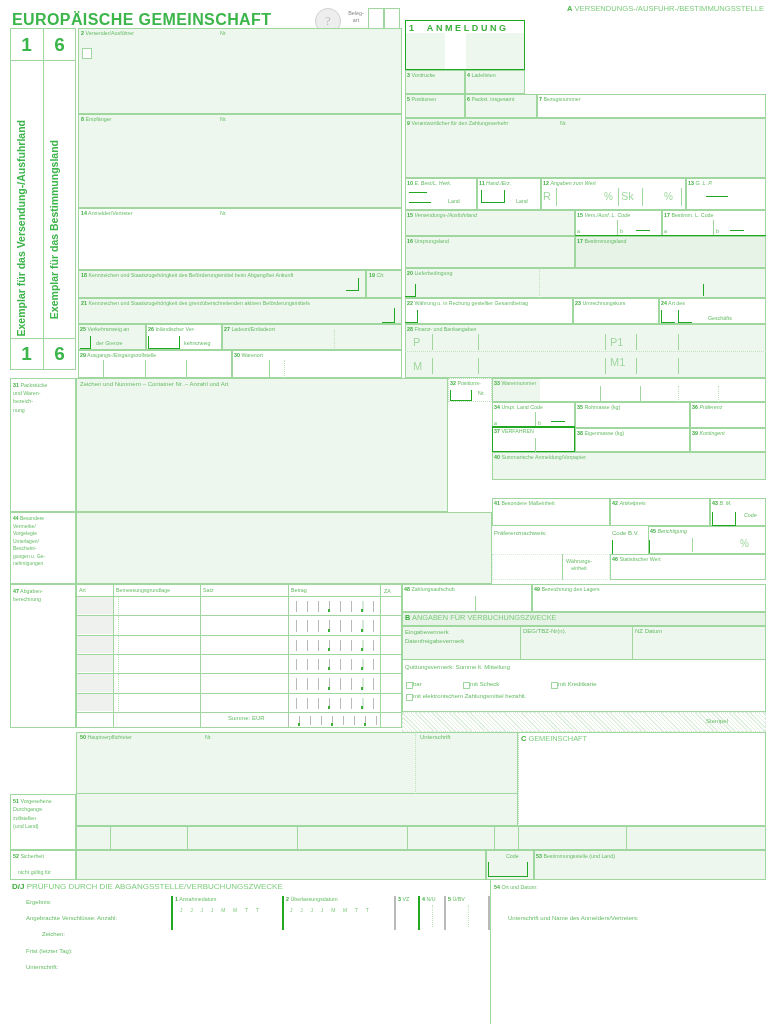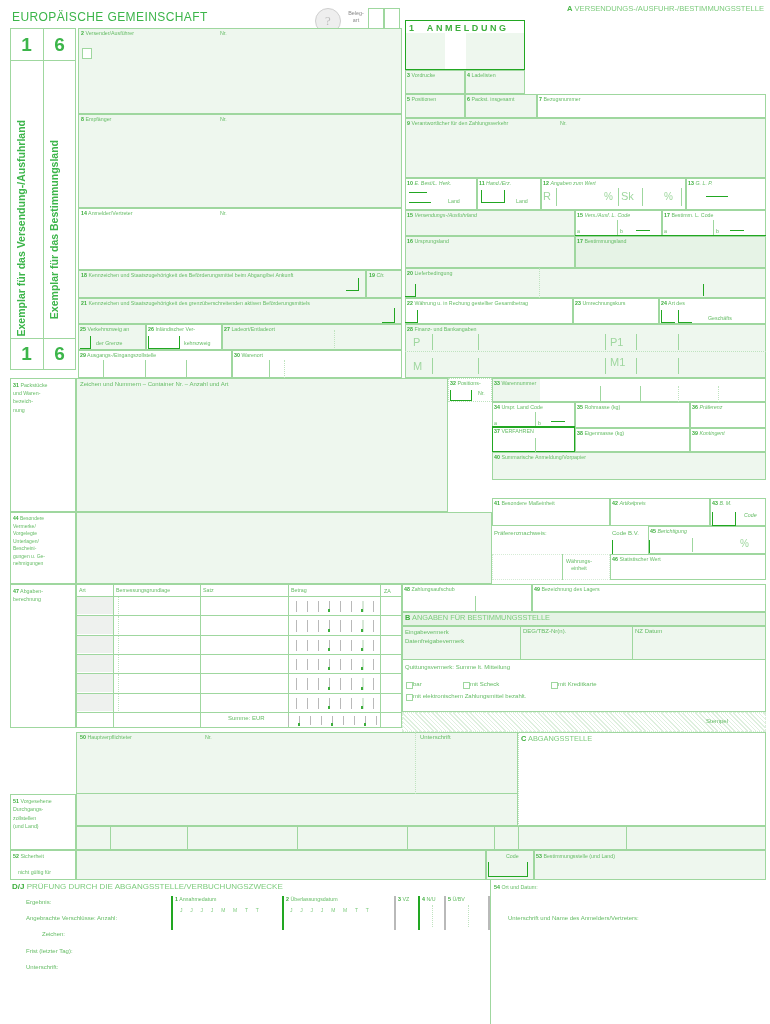--- a/index.html
+++ b/index.html
@@ -21,21 +21,21 @@
   .vr{border-left:1px solid #9fd79f;position:absolute;}
   .hrD{border-top:1px dotted #bfe3bf;position:absolute;}
   .vrD{border-left:1px dotted #bfe3bf;position:absolute;}
   .thick{border:1.4px solid #22a722;}
   .gbar{position:absolute;background:#22a722;}
   
   .corner{position:absolute;border-left:1.5px solid #22a722;border-bottom:1.5px solid #22a722;}
   .dash{position:absolute;border-top:1.6px solid #22a722;}
 
   
-  #title{left:12px;top:10px;font-size:12px;font-weight:normal;color:#3cb54a;letter-spacing:.4px;}
+  #title{left:12px;top:10px;font-size:16px;font-weight:bold;color:#3cb54a;letter-spacing:.4px;}
   #hdrA{right:6px;top:4px;font-size:7.6px;color:#7ccb7c;}
   #hdrA b{color:#4cb84c;}
   .emblem{position:absolute;left:315px;top:8px;width:24px;height:24px;border-radius:50%;
           background:#eeeeee;border:1px solid #cfcfcf;color:#bdbdbd;font-size:13px;
           text-align:center;line-height:24px;font-family:"Liberation Serif",serif;}
   #belegart{left:345px;top:10px;font-size:5.4px;color:#8a8a8a;text-align:center;width:22px;
             white-space:normal;line-height:1.35;}
 
   
   .numbig{position:absolute;font-size:19px;font-weight:bold;color:#3cb54a;
@@ -421,21 +421,21 @@
   <div class="lbl" style="left:228px;top:715px;font-size:6px;">Summe: EUR</div>
 
   <div class="bx" style="left:402px;top:584px;width:130px;height:28px;"></div>
   <div class="bx" style="left:532px;top:584px;width:234px;height:28px;"></div>
   <div class="lbl" style="left:404px;top:586px;"><span class="n">48</span> <span>Zahlungsaufschub</span></div>
   <div class="lbl" style="left:534px;top:586px;"><span class="n">49</span> <span>Bezeichnung des Lagers</span></div>
   <div class="vr" style="left:475px;top:596px;height:16px;"></div>
 
   <div class="bx fill2" style="left:402px;top:612px;width:364px;height:14px;"></div>
   <div class="sec" style="left:405px;top:613px;">
-    <b>B</b> <span>ANGABEN FÜR BESTIMMUNGSSTELLE</span>
+    <b>B</b> <span>ANGABEN FÜR VERBUCHUNGSZWECKE</span>
   </div>
   <div class="bx fill" style="left:402px;top:626px;width:364px;height:34px;"></div>
   <div class="vr" style="left:520px;top:626px;height:34px;"></div>
   <div class="vr" style="left:632px;top:626px;height:34px;"></div>
   <div class="lbl" style="left:405px;top:628px;font-size:6px;line-height:1.5;white-space:pre;">Eingabevermerk
 Datenfreigabevermerk</div>
   <div class="lbl" style="left:523px;top:628px;font-size:6px;">DEG/TBZ-Nr(n).</div>
   <div class="lbl" style="left:635px;top:628px;font-size:6px;">NZ Datum</div>
 
   <div class="bx" style="left:402px;top:660px;width:364px;height:52px;border-top:none;"></div>
@@ -454,21 +454,21 @@
   <div class="bx fill" style="left:76px;top:732px;width:442px;height:62px;"></div>
   <div class="lbl" style="left:80px;top:734px;"><span class="n">50</span> <span>Hauptverpflichteter</span></div>
   <div class="lbl" style="left:205px;top:734px;">Nr.</div>
   <div class="lbl" style="left:80px;top:799px;font-size:6px;">vertreten durch</div>
   <div class="lbl" style="left:80px;top:810px;font-size:6px;">Ort und Datum</div>
   <div class="lbl" style="left:420px;top:734px;font-size:6px;">Unterschrift</div>
   <div class="vrD" style="left:415px;top:732px;height:94px;"></div>
 
   <div class="bx" style="left:518px;top:732px;width:248px;height:94px;border-left:1px dotted #bfe3bf;"></div>
   <div class="sec" style="left:521px;top:734px;">
-    <b>C</b> <span>ABGANGSSTELLE</span>
+    <b>C</b> <span>GEMEINSCHAFT</span>
   </div>
 
   <div class="bx" style="left:10px;top:794px;width:66px;height:56px;"></div>
   <div class="lbl" style="left:13px;top:797px;line-height:1.6;white-space:pre;"><span class="n">51</span> <span>Vorgesehene
 Durchgangs-
 zollstellen
 (und Land)</span></div>
   <div class="bx fill" style="left:76px;top:794px;width:442px;height:32px;border-top:none;"></div>
   <div class="hrD" style="left:76px;top:826px;width:690px;"></div>
 

